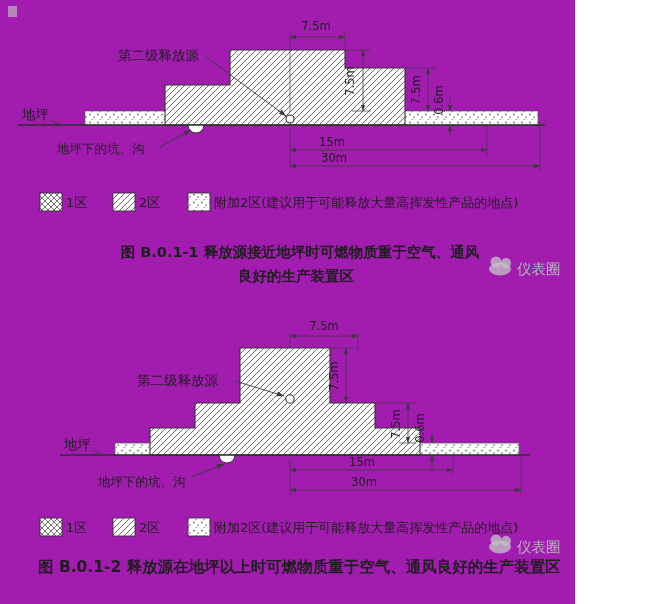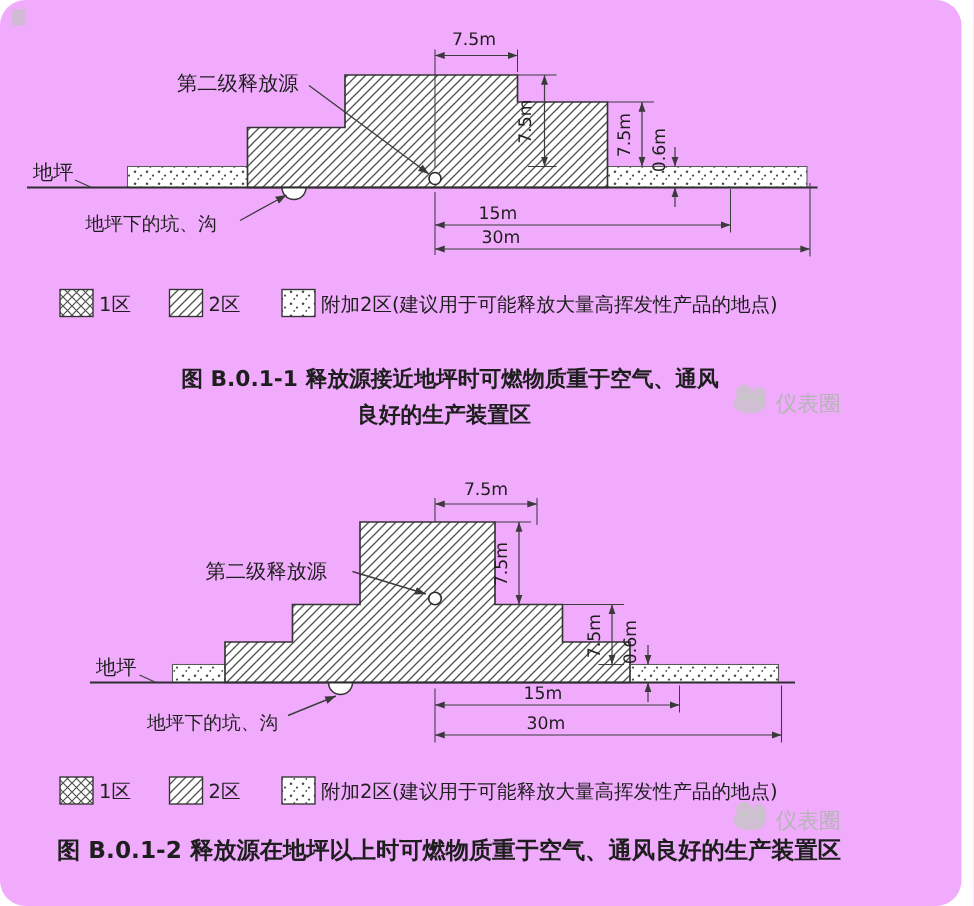--- a/index.html
+++ b/index.html
@@ -1,17 +1,17 @@
 <!DOCTYPE html>
 <html><head>
 <meta charset="utf-8">
 <style>
   html,body{margin:0;padding:0;background:#ffffff;}
-  .stage{position:relative;width:641px;height:604px;background:#f0abfc;overflow:hidden;
-         font-family:"DejaVu Sans",sans-serif;border-radius:17px;}
+  .stage{position:relative;width:575px;height:604px;background:#a21caf;overflow:hidden;
+         font-family:"DejaVu Sans",sans-serif;}
   .stage svg{position:absolute;left:0;top:0;}
   
   .ground{stroke:#2e2e2e;stroke-width:1.4;}
   .outline{stroke:#343434;stroke-width:1.1;}
   .xl{stroke:#3c3c3c;stroke-width:0.7;}
   .dim{stroke:#3c3c3c;stroke-width:0.8;}
   .leader{stroke:#3c3c3c;stroke-width:0.9;fill:none;}
   .tick{stroke:#3c3c3c;stroke-width:0.8;}
   
   text{fill:#1e1e1e;font-family:"DejaVu Sans",sans-serif;}

